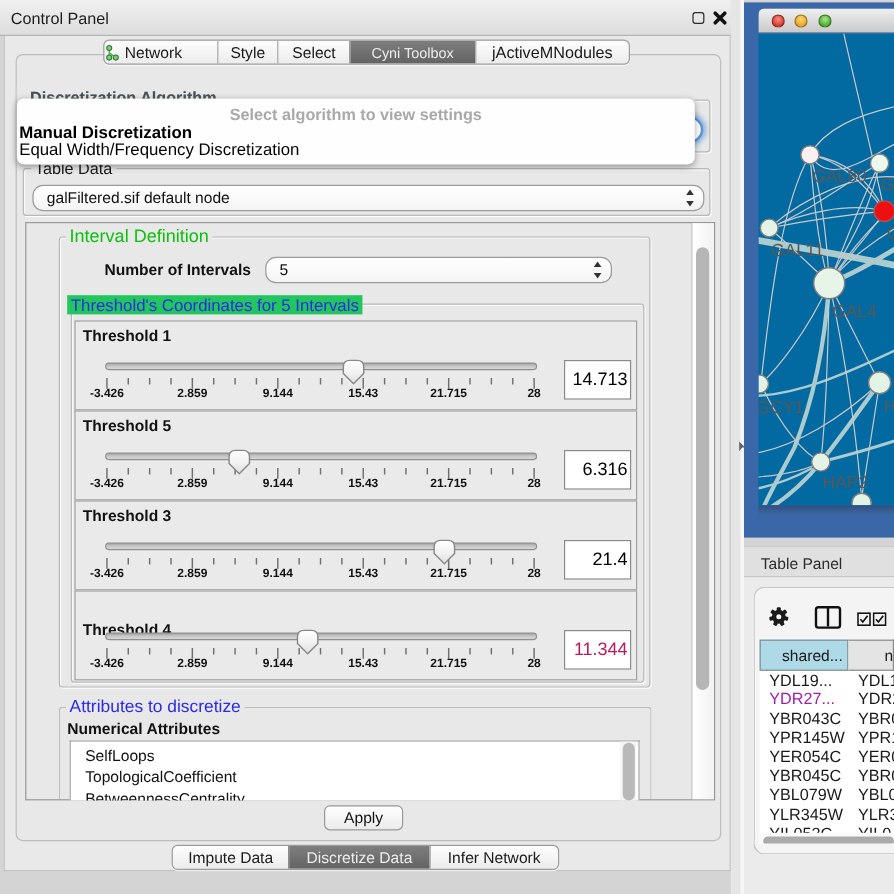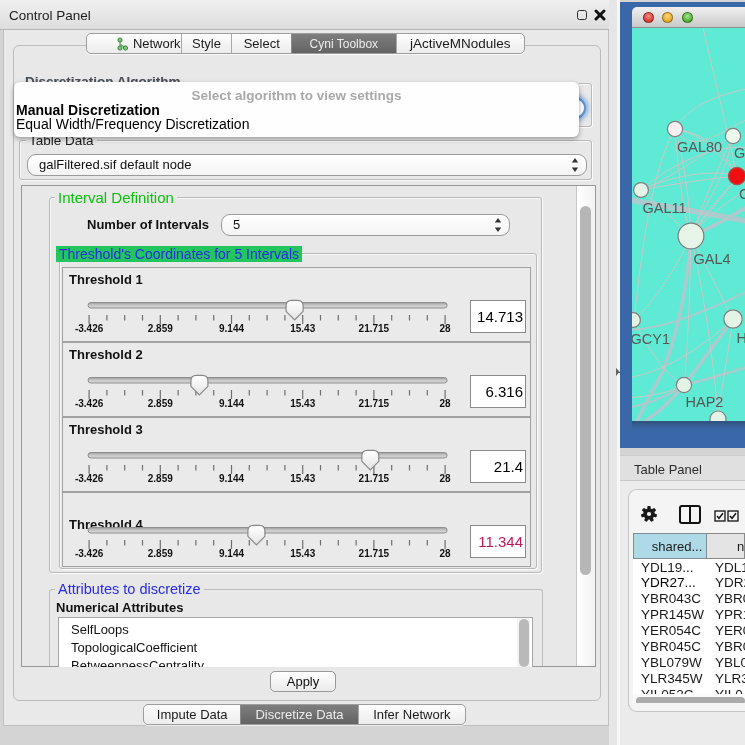--- a/index.html
+++ b/index.html
@@ -8,21 +8,21 @@
 </style></head><body>
 <div class="abs" style="left:0;top:0;width:613px;height:30px;background:linear-gradient(#f0f0f0,#dddddd);border-bottom:1px solid #b4b4b4;"></div>
 <div class="abs lbl" style="left:9px;top:8px;font-size:13.5px;color:#1c1c1c;">Control Panel</div>
 <div class="abs" style="left:577px;top:10px;width:10px;height:10px;border:1.6px solid #2a2a2a;border-radius:2.5px;"></div>
 <svg class="abs" style="left:594px;top:9px;" width="12" height="12" viewBox="0 0 12 12">
     <path d="M2 2 L10 10 M10 2 L2 10" stroke="#111" stroke-width="3" stroke-linecap="round"></path>
   </svg>
 <div class="abs" style="left:3px;top:30px;width:606px;height:696px;background:#e9e9e9;border:1px solid #c0c0c0;border-top:none;"></div>
 <div class="abs" style="left:13px;top:45px;width:588px;height:656px;background:#e8e8e8;border:1px solid #bcbcbc;border-radius:6px;"></div>
 <div class="abs" style="left:86px;top:33px;width:439px;height:21px;background:linear-gradient(#fdfdfd,#ececec);border:1px solid #9d9d9d;border-radius:5px;overflow:hidden;display:flex;box-shadow:0 1px 0 rgba(255,255,255,0.7);">
-    <div style="width:94px;height:100%;color:#1a1a1a;display:flex;align-items:center;justify-content:flex-end;font-size:13px;white-space:nowrap;overflow:hidden;"><svg width="13" height="14" viewBox="0 0 13 14" style="margin-right:4px;">
+    <div style="width:94px;height:100%;color:#1a1a1a;display:flex;align-items:center;justify-content:flex-start;font-size:13px;white-space:nowrap;overflow:hidden;"><svg width="13" height="14" viewBox="0 0 13 14" style="margin-right:4px;">
         <path d="M4 3.5 L4 10.5 M4 7 L9 10.5" stroke="#5aa85a" stroke-width="1.2" fill="none"></path>
         <circle cx="4" cy="3" r="2.1" fill="#7ec97e" stroke="#2e7d32" stroke-width="0.9"></circle>
         <circle cx="4" cy="11" r="2.1" fill="#7ec97e" stroke="#2e7d32" stroke-width="0.9"></circle>
         <circle cx="9.5" cy="11" r="2.1" fill="#7ec97e" stroke="#2e7d32" stroke-width="0.9"></circle>
       </svg>Network</div>
     <div style="width:51px;height:100%;color:#1a1a1a;border-left:1px solid #a8a8a8;display:flex;align-items:center;justify-content:center;font-size:13px;white-space:nowrap;overflow:hidden;">Style</div>
     <div style="width:60px;height:100%;color:#1a1a1a;border-left:1px solid #a8a8a8;display:flex;align-items:center;justify-content:center;font-size:13px;white-space:nowrap;overflow:hidden;">Select</div>
     <div style="width:105px;height:100%;background:linear-gradient(#7e7e7e,#636363);color:#ececec;border-left:1px solid #8a8a8a;display:flex;align-items:center;justify-content:center;font-size:12px;white-space:nowrap;overflow:hidden;">Cyni Toolbox</div>
     <div style="width:129px;height:100%;color:#1a1a1a;border-left:1px solid #a8a8a8;display:flex;align-items:center;justify-content:center;font-size:13.5px;white-space:nowrap;overflow:hidden;text-align:center;">jActiveMNodules</div>
   </div>
@@ -60,21 +60,21 @@
   </svg>
 <div class="abs lbl" style="left:59.099999999999994px;top:323px;width:60px;text-align:center;font-size:10px;font-weight:bold;color:#111;">-3.426</div>
 <div class="abs lbl" style="left:130.3px;top:323px;width:60px;text-align:center;font-size:10px;font-weight:bold;color:#111;">2.859</div>
 <div class="abs lbl" style="left:201.5px;top:323px;width:60px;text-align:center;font-size:10px;font-weight:bold;color:#111;">9.144</div>
 <div class="abs lbl" style="left:272.70000000000005px;top:323px;width:60px;text-align:center;font-size:10px;font-weight:bold;color:#111;">15.43</div>
 <div class="abs lbl" style="left:343.9px;top:323px;width:60px;text-align:center;font-size:10px;font-weight:bold;color:#111;">21.715</div>
 <div class="abs lbl" style="left:415.1px;top:323px;width:60px;text-align:center;font-size:10px;font-weight:bold;color:#111;">28</div>
 <div class="abs" style="left:470px;top:300px;width:56px;height:33px;background:#fff;border:1.5px solid #8a8a8a;"></div>
 <div class="abs lbl" style="left:470px;top:308px;width:53px;text-align:right;font-size:15px;color:#000;">14.713</div>
 <div class="abs" style="left:62px;top:342px;width:469px;height:75px;background:#eaeaea;border:1px solid #a2a2a2;"></div>
-<div class="abs lbl" style="left:69px;top:347px;font-size:13px;font-weight:bold;color:#111;">Threshold 2</div>
+<div class="abs lbl" style="left:69px;top:347px;font-size:13px;font-weight:bold;color:#111;">Threshold 5</div>
 <svg class="abs" style="left:62px;top:342px;" width="469" height="75" viewBox="0 0 469 75">
     <rect x="26.099999999999994" y="35.5" width="359" height="5.5" rx="2.7" fill="url(#trk)" stroke="#8e8e8e" stroke-width="1"></rect>
     <path d="M44.9 48 V 53.5 M62.7 48 V 53.5 M80.5 48 V 53.5 M116.1 48 V 53.5 M133.9 48 V 53.5 M151.7 48 V 53.5 M187.3 48 V 53.5 M205.1 48 V 53.5 M222.9 48 V 53.5 M258.5 48 V 53.5 M276.3 48 V 53.5 M294.1 48 V 53.5 M329.7 48 V 53.5 M347.5 48 V 53.5 M365.3 48 V 53.5" stroke="#6f6f6f" stroke-width="1.2"></path>
     <path d="M27.1 48 V 57 M98.3 48 V 57 M169.5 48 V 57 M240.7 48 V 57 M311.9 48 V 57 M383.1 48 V 57" stroke="#6f6f6f" stroke-width="1.2"></path>
     <path d="M128.9 38.5 q0 -5.5 5.5 -5.5 h6 q5.5 0 5.5 5.5 v5.5 L137.4 52.5 L128.9 44 Z" fill="url(#thm)" stroke="#888" stroke-width="1.2" transform="translate(0,0.3)"></path>
   </svg>
 <div class="abs lbl" style="left:59.099999999999994px;top:398px;width:60px;text-align:center;font-size:10px;font-weight:bold;color:#111;">-3.426</div>
 <div class="abs lbl" style="left:130.3px;top:398px;width:60px;text-align:center;font-size:10px;font-weight:bold;color:#111;">2.859</div>
 <div class="abs lbl" style="left:201.5px;top:398px;width:60px;text-align:center;font-size:10px;font-weight:bold;color:#111;">9.144</div>
 <div class="abs lbl" style="left:272.70000000000005px;top:398px;width:60px;text-align:center;font-size:10px;font-weight:bold;color:#111;">15.43</div>
@@ -156,21 +156,21 @@
 <div class="abs" style="left:617px;top:0;width:3px;height:745px;background:#f7f7f7;"></div>
 <svg class="abs" style="left:614px;top:367px;" width="8" height="10" viewBox="0 0 8 10">
     <path d="M2 9 L2 1 L7 6 L4.5 6 Z" fill="#4a4a4a" opacity="0.85"></path>
   </svg>
 <div class="abs" style="left:620px;top:2px;width:125px;height:446px;background:#3a67a8;"></div>
 <div class="abs" style="left:632px;top:421px;width:113px;height:8px;background:linear-gradient(#31507c,#3a67a8);"></div>
 <div class="abs" style="left:632px;top:7px;width:113px;height:21px;background:linear-gradient(#f0f0f0,#c9c9c9);border-top-left-radius:5px;border-bottom:1px solid #8f8f8f;"></div>
 <div class="abs" style="left:642.5px;top:12px;width:11px;height:11px;border-radius:50%;background:radial-gradient(circle at 50% 35%, #f58e86 0%, #d7352b 75%);border:0.8px solid rgba(0,0,0,0.35);"></div>
 <div class="abs" style="left:662.0px;top:12px;width:11px;height:11px;border-radius:50%;background:radial-gradient(circle at 50% 35%, #fad87a 0%, #e8a420 75%);border:0.8px solid rgba(0,0,0,0.35);"></div>
 <div class="abs" style="left:681.5px;top:12px;width:11px;height:11px;border-radius:50%;background:radial-gradient(circle at 50% 35%, #abe495 0%, #47ad27 75%);border:0.8px solid rgba(0,0,0,0.35);"></div>
-<div class="abs" style="left:632px;top:28px;width:113px;height:393px;background:#5eead4;overflow:hidden;"><svg width="113" height="393" viewBox="0 0 113 393">
+<div class="abs" style="left:632px;top:28px;width:113px;height:393px;background:#0369a1;overflow:hidden;"><svg width="113" height="393" viewBox="0 0 113 393">
       <path d="M-7 171 C 30 178, 80 186, 118 194" fill="none" stroke="#abcbce" stroke-width="5.5"></path>
       <path d="M59 208 C 80 200, 100 188, 118 177" fill="none" stroke="#abcbce" stroke-width="4"></path>
       <path d="M59 208 C 56 250, 48 300, 30 345 C 18 368, 8 385, 2 400" fill="none" stroke="#abcbce" stroke-width="3.5"></path>
       <path d="M-8 405 C 20 392, 40 372, 52 357 C 72 332, 92 303, 101 291" fill="none" stroke="#abcbce" stroke-width="3.5"></path>
       <path d="M52 357 C 80 350, 100 344, 118 338" fill="none" stroke="#abcbce" stroke-width="2.5"></path>
       <path d="M-7 302 C 30 302, 70 285, 118 262" fill="none" stroke="#abcbce" stroke-width="2"></path>
       <path d="M-8 380 C 10 378, 30 370, 45 362" fill="none" stroke="#abcbce" stroke-width="2"></path>
       <path d="M118 60 C 80 68, 55 80, 43 101" fill="none" stroke="#c9c9c9" stroke-width="1"></path>
       <path d="M43 101 C 20 140, 10 220, 2 292" fill="none" stroke="#c9c9c9" stroke-width="1"></path>
       <path d="M43 101 C 52 130, 57 170, 59 208" fill="none" stroke="#c9c9c9" stroke-width="1"></path>
@@ -240,21 +240,21 @@
   </svg>
 <svg class="abs" style="left:727px;top:510px;" width="12" height="12" viewBox="0 0 12 12">
     <rect x="1" y="1" width="10" height="10" fill="none" stroke="#111" stroke-width="1.3"></rect>
     <path d="M3 6 L5 8.3 L9 3.2" fill="none" stroke="#111" stroke-width="1.4"></path>
   </svg>
 <div class="abs" style="left:633px;top:533px;width:112px;height:164px;background:#fff;overflow:hidden;"></div>
 <div class="abs" style="left:633px;top:533px;width:74px;height:26px;background:#aedae8;border:1px solid #7f8d94;font-size:13px;color:#1a1a1a;line-height:25px;text-align:center;text-indent:14px;">shared...</div>
 <div class="abs" style="left:707px;top:533px;width:38px;height:26px;background:#e4e4e4;border:1px solid #8a8a8a;border-left:none;font-size:13px;color:#1a1a1a;line-height:25px;padding-left:30px;overflow:hidden;">n</div>
 <div class="abs lbl" style="left:641px;top:559.5px;font-size:13.5px;color:#1a1a1a;">YDL19...</div>
 <div class="abs lbl" style="left:715px;top:559.5px;font-size:13.5px;color:#1a1a1a;">YDL1</div>
-<div class="abs lbl" style="left:641px;top:575.4px;font-size:13.5px;color:#000000;">YDR27...</div>
+<div class="abs lbl" style="left:641px;top:575.4px;font-size:13.5px;color:#a21caf;">YDR27...</div>
 <div class="abs lbl" style="left:715px;top:575.4px;font-size:13.5px;color:#1a1a1a;">YDR2</div>
 <div class="abs lbl" style="left:641px;top:591.3px;font-size:13.5px;color:#1a1a1a;">YBR043C</div>
 <div class="abs lbl" style="left:715px;top:591.3px;font-size:13.5px;color:#1a1a1a;">YBR0</div>
 <div class="abs lbl" style="left:641px;top:607.2px;font-size:13.5px;color:#1a1a1a;">YPR145W</div>
 <div class="abs lbl" style="left:715px;top:607.2px;font-size:13.5px;color:#1a1a1a;">YPR1</div>
 <div class="abs lbl" style="left:641px;top:623.1px;font-size:13.5px;color:#1a1a1a;">YER054C</div>
 <div class="abs lbl" style="left:715px;top:623.1px;font-size:13.5px;color:#1a1a1a;">YER0</div>
 <div class="abs lbl" style="left:641px;top:639.0px;font-size:13.5px;color:#1a1a1a;">YBR045C</div>
 <div class="abs lbl" style="left:715px;top:639.0px;font-size:13.5px;color:#1a1a1a;">YBR0</div>
 <div class="abs lbl" style="left:641px;top:654.9px;font-size:13.5px;color:#1a1a1a;">YBL079W</div>

